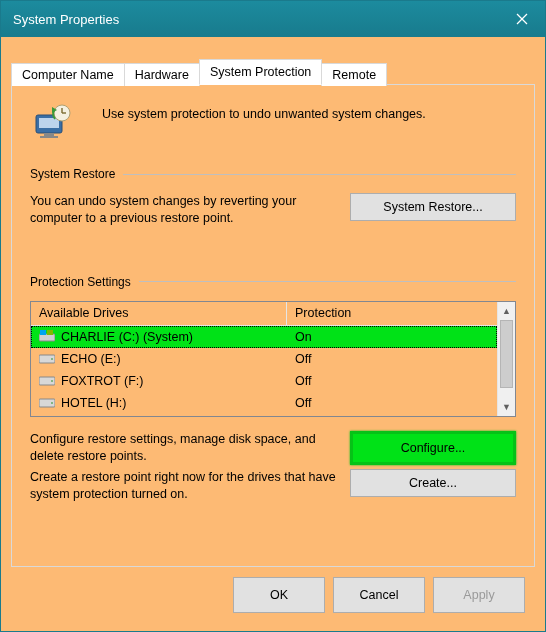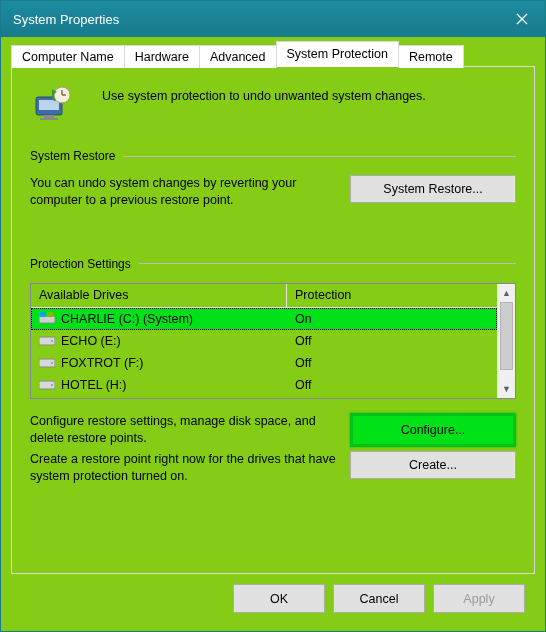--- a/index.html
+++ b/index.html
@@ -36,24 +36,24 @@
     width: 46px;
     height: 36px;
     display: flex;
     align-items: center;
     justify-content: center;
     cursor: pointer;
   }
   .titlebar .close svg { stroke: #fff; }
   .client {
     flex: 1;
-    padding: 4px 10px 8px 10px;
+    padding: 22px 10px 8px 10px;
     display: flex;
     flex-direction: column;
-    background: #84cc16;
+    background: #fdba74;
   }
   .tabstrip {
     display: flex;
     align-items: flex-end;
     position: relative;
     height: 26px;
     margin-bottom: -1px;
     z-index: 2;
   }
   .tab {
@@ -219,42 +219,41 @@
     position: absolute; left: 2px; right: 2px; top: 0; height: 68px;
     background: #cdcdcd; border: 1px solid #b5b5b5;
   }
   .footer {
     display: flex;
     justify-content: flex-end;
     gap: 8px;
     padding: 10px 10px 10px 10px;
     border-top: none;
   }
-  .footer .btn { min-width: 92px; height: 29px; }
+  .footer .btn { min-width: 92px; height: 36px; }
   .spacer { height: 24px; }
 </style>
 </head>
 <body>
 
 <div class="window">
   <div class="titlebar">
     <span class="title">System Properties</span>
     <div class="close">
       <svg width="12" height="12" viewBox="0 0 12 12">
         <line x1="1" y1="1" x2="11" y2="11" stroke-width="1.2"></line>
         <line x1="11" y1="1" x2="1" y2="11" stroke-width="1.2"></line>
       </svg>
     </div>
   </div>
 
   <div class="client">
     <div class="tabstrip">
       <div class="tab">Computer Name</div>
       <div class="tab">Hardware</div>
-      <div class="tab">Advanced</div>
       <div class="tab active">System Protection</div>
       <div class="tab">Remote</div>
     </div>
 
     <div class="tabpanel">
 
       <div class="intro">
         <div class="icon">
           <svg width="44" height="44" viewBox="0 0 44 44">
             <rect x="6" y="14" width="26" height="18" rx="2" fill="#3a6ea5" stroke="#2a4e75"></rect>

